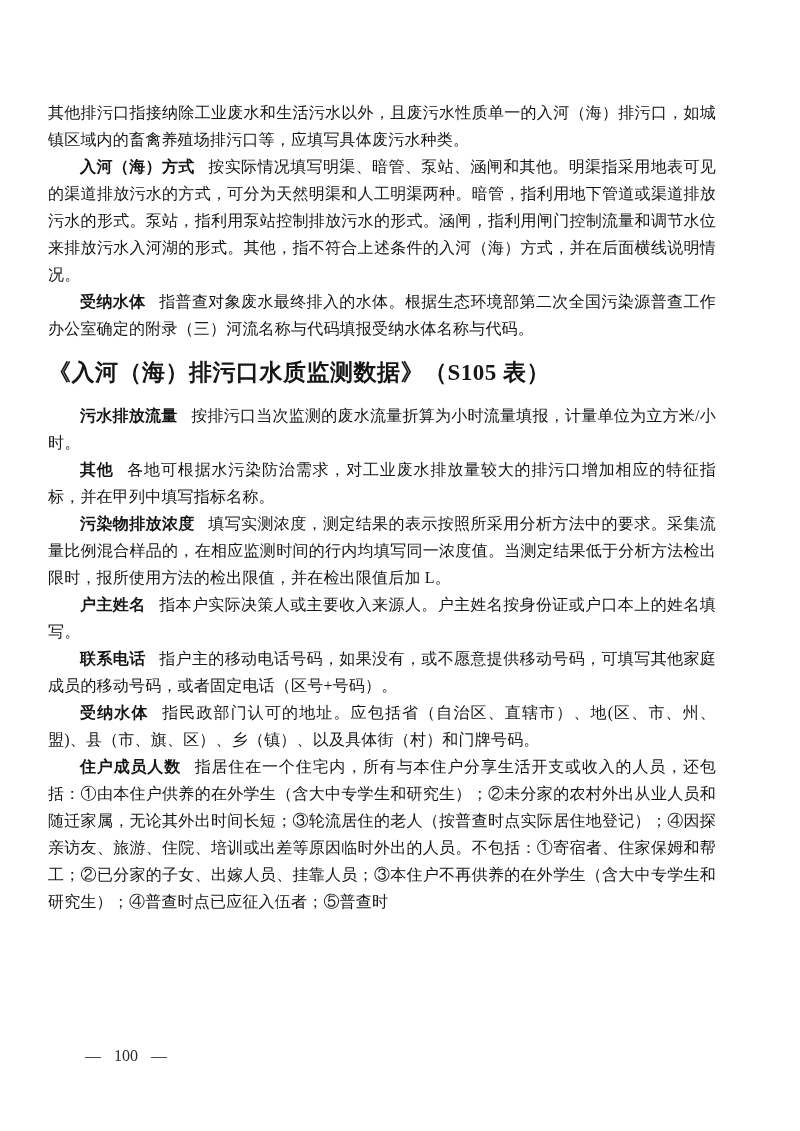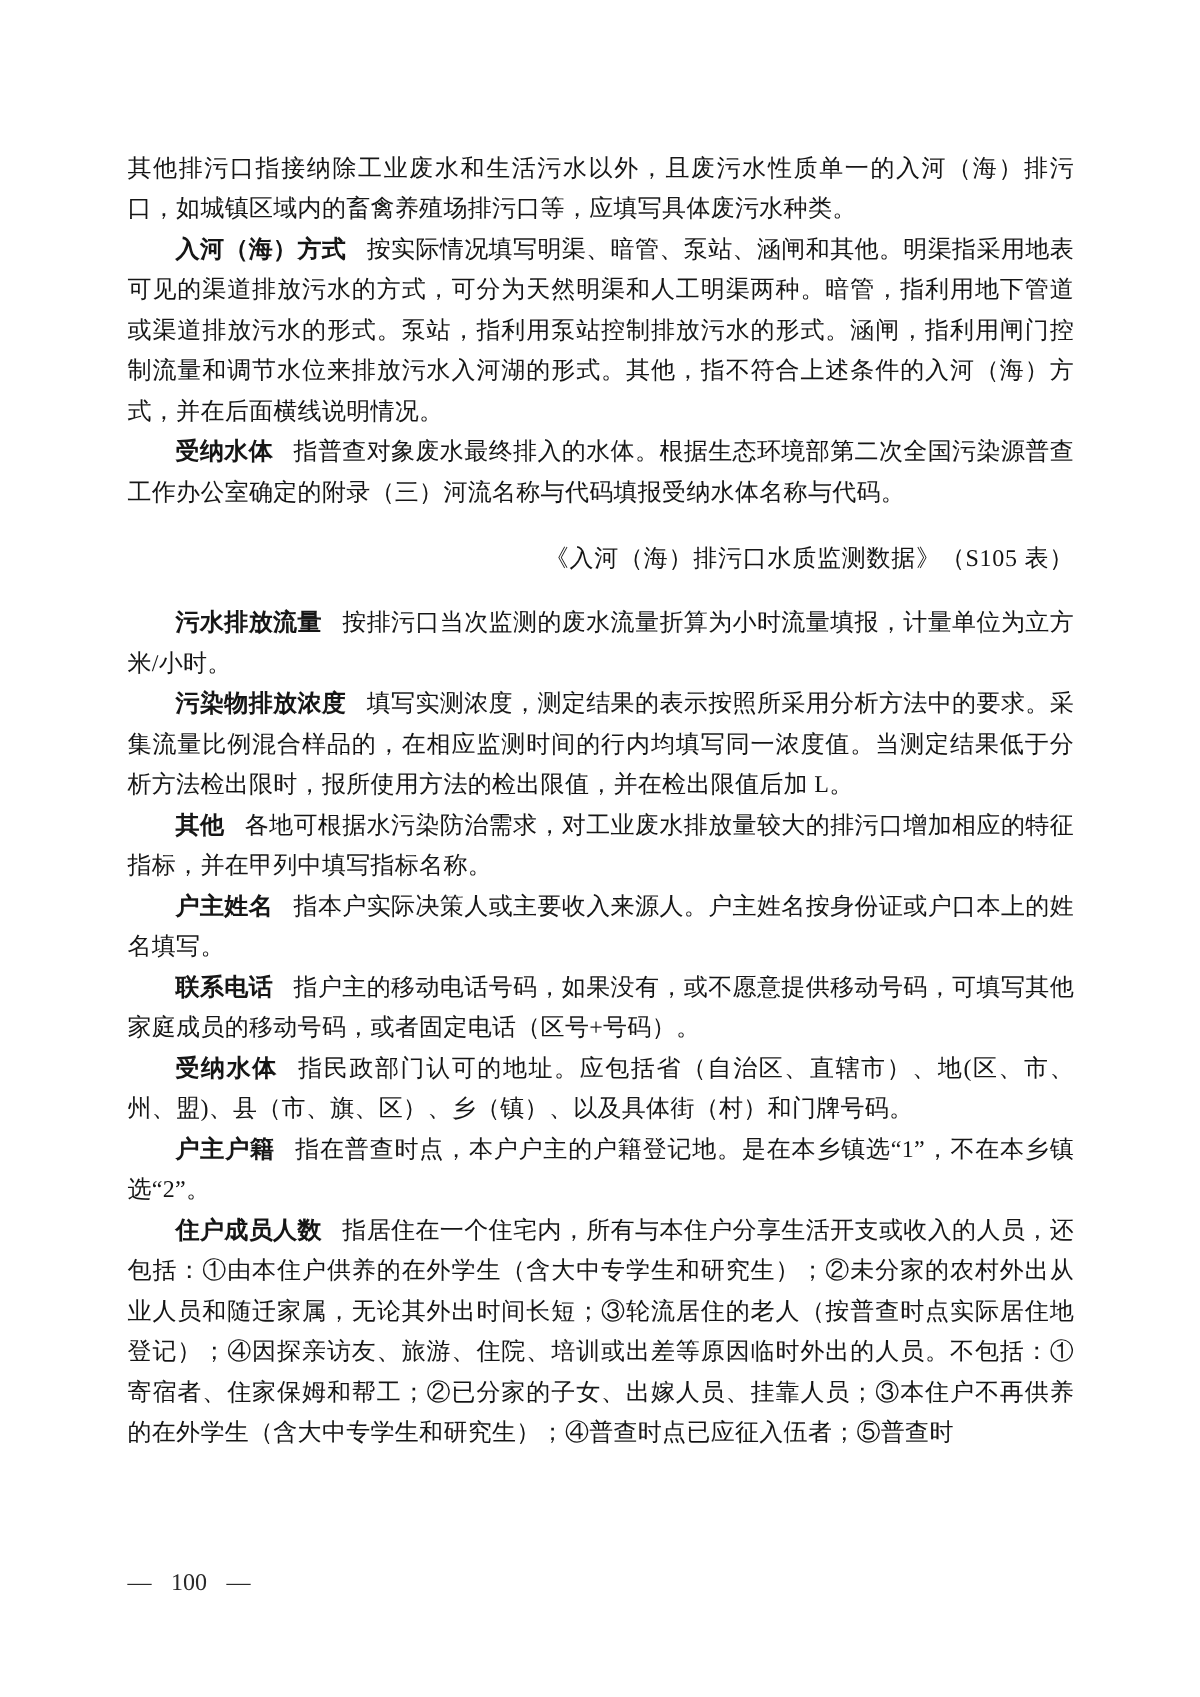--- a/index.html
+++ b/index.html
@@ -12,40 +12,40 @@
     width: 800px;
     height: 1131px;
     color: #161616;
     font-family: "Liberation Serif", "DejaVu Serif", serif;
     overflow: hidden;
   }
   .page {
     position: relative;
     width: 800px;
     height: 1131px;
-    padding: 99px 84px 0 85px;
+    padding: 99px 84px 0 48px;
   }
   .para {
     margin: 0;
     font-size: 16px;
     line-height: 27px;
     text-align: justify;
     letter-spacing: 0.2px;
     word-break: break-all;
   }
   .para.indent { text-indent: 2em; }
   .lead {
     font-weight: bold;
     margin-right: 0.85em;
   }
   .heading {
     margin: 16px 0 14px 0;
-    font-size: 16px;
-    font-weight: normal;
-    text-align: right;
+    font-size: 23px;
+    font-weight: bold;
+    text-align: left;
     line-height: 30px;
     letter-spacing: 0.5px;
   }
   .footer {
     position: absolute;
     left: 85px;
     bottom: 66px;
     font-size: 16px;
     line-height: 18px;
     color: #2a2a2a;
@@ -64,32 +64,31 @@
 
   <p class="para indent"><span class="lead">入河（海）方式</span><span>按实际情况填写明渠、暗管、泵站、涵闸和其他。明渠指采用地表可见的渠道排放污水的方式，可分为天然明渠和人工明渠两种。暗管，指利用地下管道或渠道排放污水的形式。泵站，指利用泵站控制排放污水的形式。涵闸，指利用闸门控制流量和调节水位来排放污水入河湖的形式。其他，指不符合上述条件的入河（海）方式，并在后面横线说明情况。</span></p>
 
   <p class="para indent"><span class="lead">受纳水体</span><span>指普查对象废水最终排入的水体。根据生态环境部第二次全国污染源普查工作办公室确定的附录（三）河流名称与代码填报受纳水体名称与代码。</span></p>
 
   <h2 class="heading">《入河（海）排污口水质监测数据》（S105 表）</h2>
 
 
   <p class="para indent"><span class="lead">污水排放流量</span><span>按排污口当次监测的废水流量折算为小时流量填报，计量单位为立方米/小时。</span></p>
 
+  <p class="para indent"><span class="lead">其他</span><span>各地可根据水污染防治需求，对工业废水排放量较大的排污口增加相应的特征指标，并在甲列中填写指标名称。</span></p>
+
   <p class="para indent"><span class="lead">污染物排放浓度</span><span>填写实测浓度，测定结果的表示按照所采用分析方法中的要求。采集流量比例混合样品的，在相应监测时间的行内均填写同一浓度值。当测定结果低于分析方法检出限时，报所使用方法的检出限值，并在检出限值后加 L。</span></p>
-
-  <p class="para indent"><span class="lead">其他</span><span>各地可根据水污染防治需求，对工业废水排放量较大的排污口增加相应的特征指标，并在甲列中填写指标名称。</span></p>
 
 
   <p class="para indent"><span class="lead">户主姓名</span><span>指本户实际决策人或主要收入来源人。户主姓名按身份证或户口本上的姓名填写。</span></p>
 
   <p class="para indent"><span class="lead">联系电话</span><span>指户主的移动电话号码，如果没有，或不愿意提供移动号码，可填写其他家庭成员的移动号码，或者固定电话（区号+号码）。</span></p>
 
   <p class="para indent"><span class="lead">受纳水体</span><span>指民政部门认可的地址。应包括省（自治区、直辖市）、地(区、市、州、盟)、县（市、旗、区）、乡（镇）、以及具体街（村）和门牌号码。</span></p>
 
-  <p class="para indent"><span class="lead">户主户籍</span><span>指在普查时点，本户户主的户籍登记地。是在本乡镇选“1”，不在本乡镇选“2”。</span></p>
 
   <p class="para indent"><span class="lead">住户成员人数</span><span>指居住在一个住宅内，所有与本住户分享生活开支或收入的人员，还包括：①由本住户供养的在外学生（含大中专学生和研究生）；②未分家的农村外出从业人员和随迁家属，无论其外出时间长短；③轮流居住的老人（按普查时点实际居住地登记）；④因探亲访友、旅游、住院、培训或出差等原因临时外出的人员。不包括：①寄宿者、住家保姆和帮工；②已分家的子女、出嫁人员、挂靠人员；③本住户不再供养的在外学生（含大中专学生和研究生）；④普查时点已应征入伍者；⑤普查时</span></p>
 
   <div class="footer">
     <span class="dash">—</span>
     <span>100</span>
     <span class="dash">—</span>
   </div>
 
 </div>

